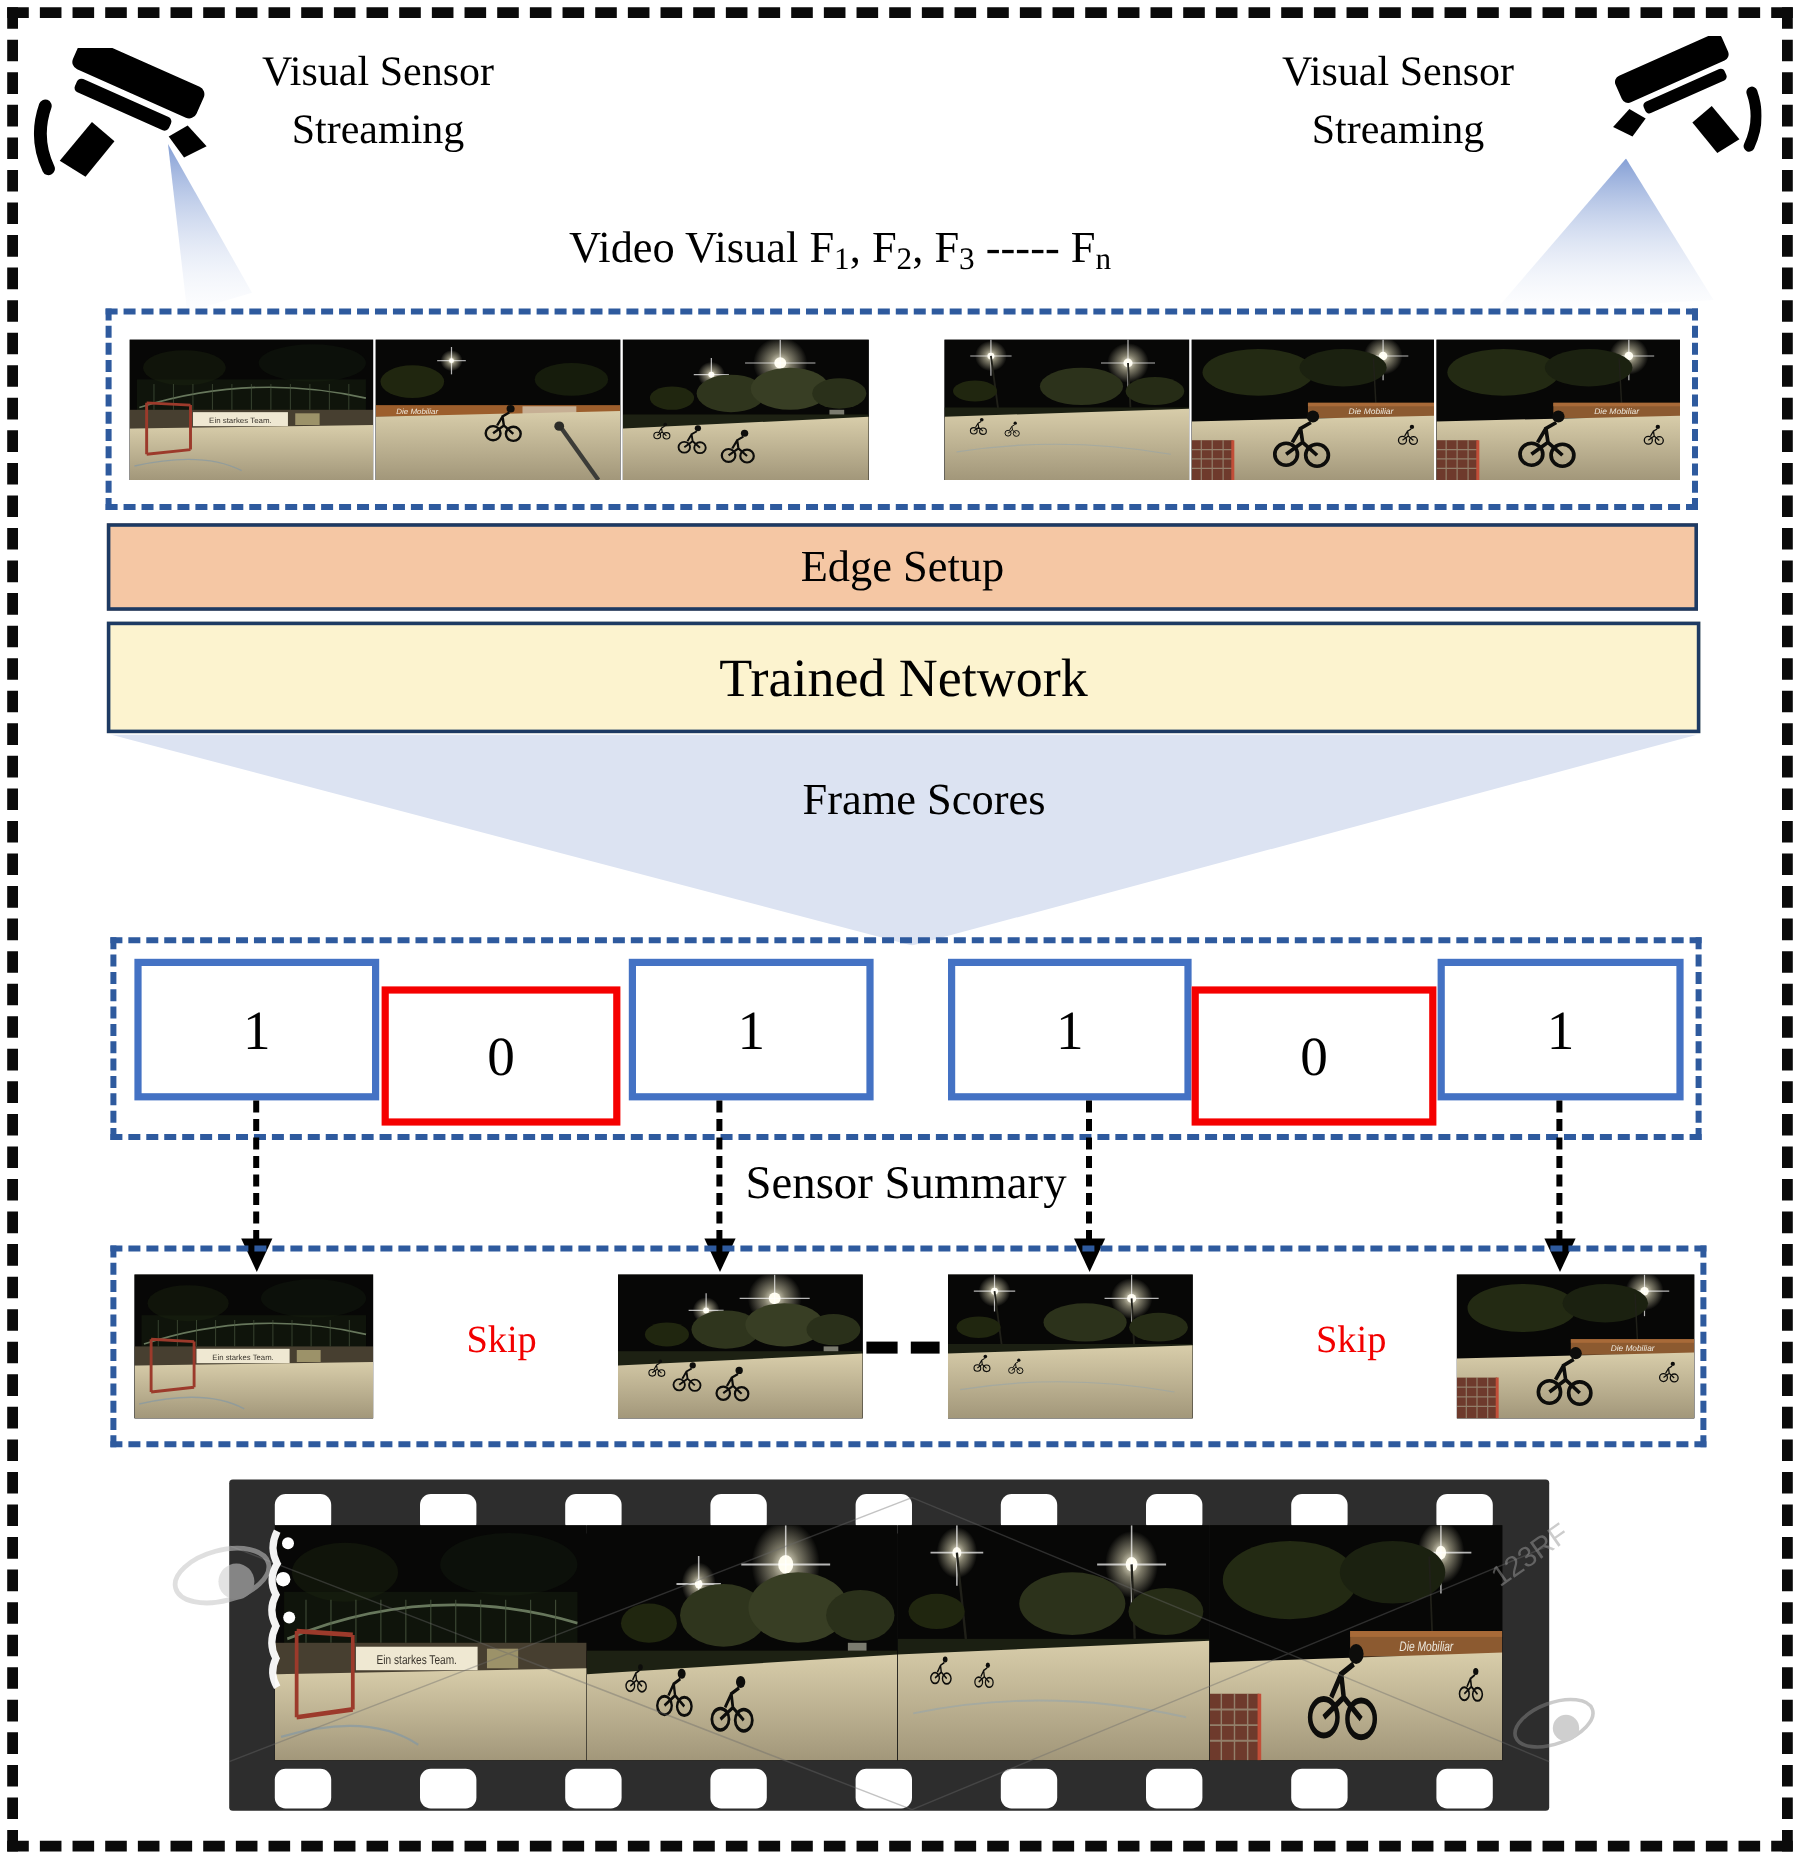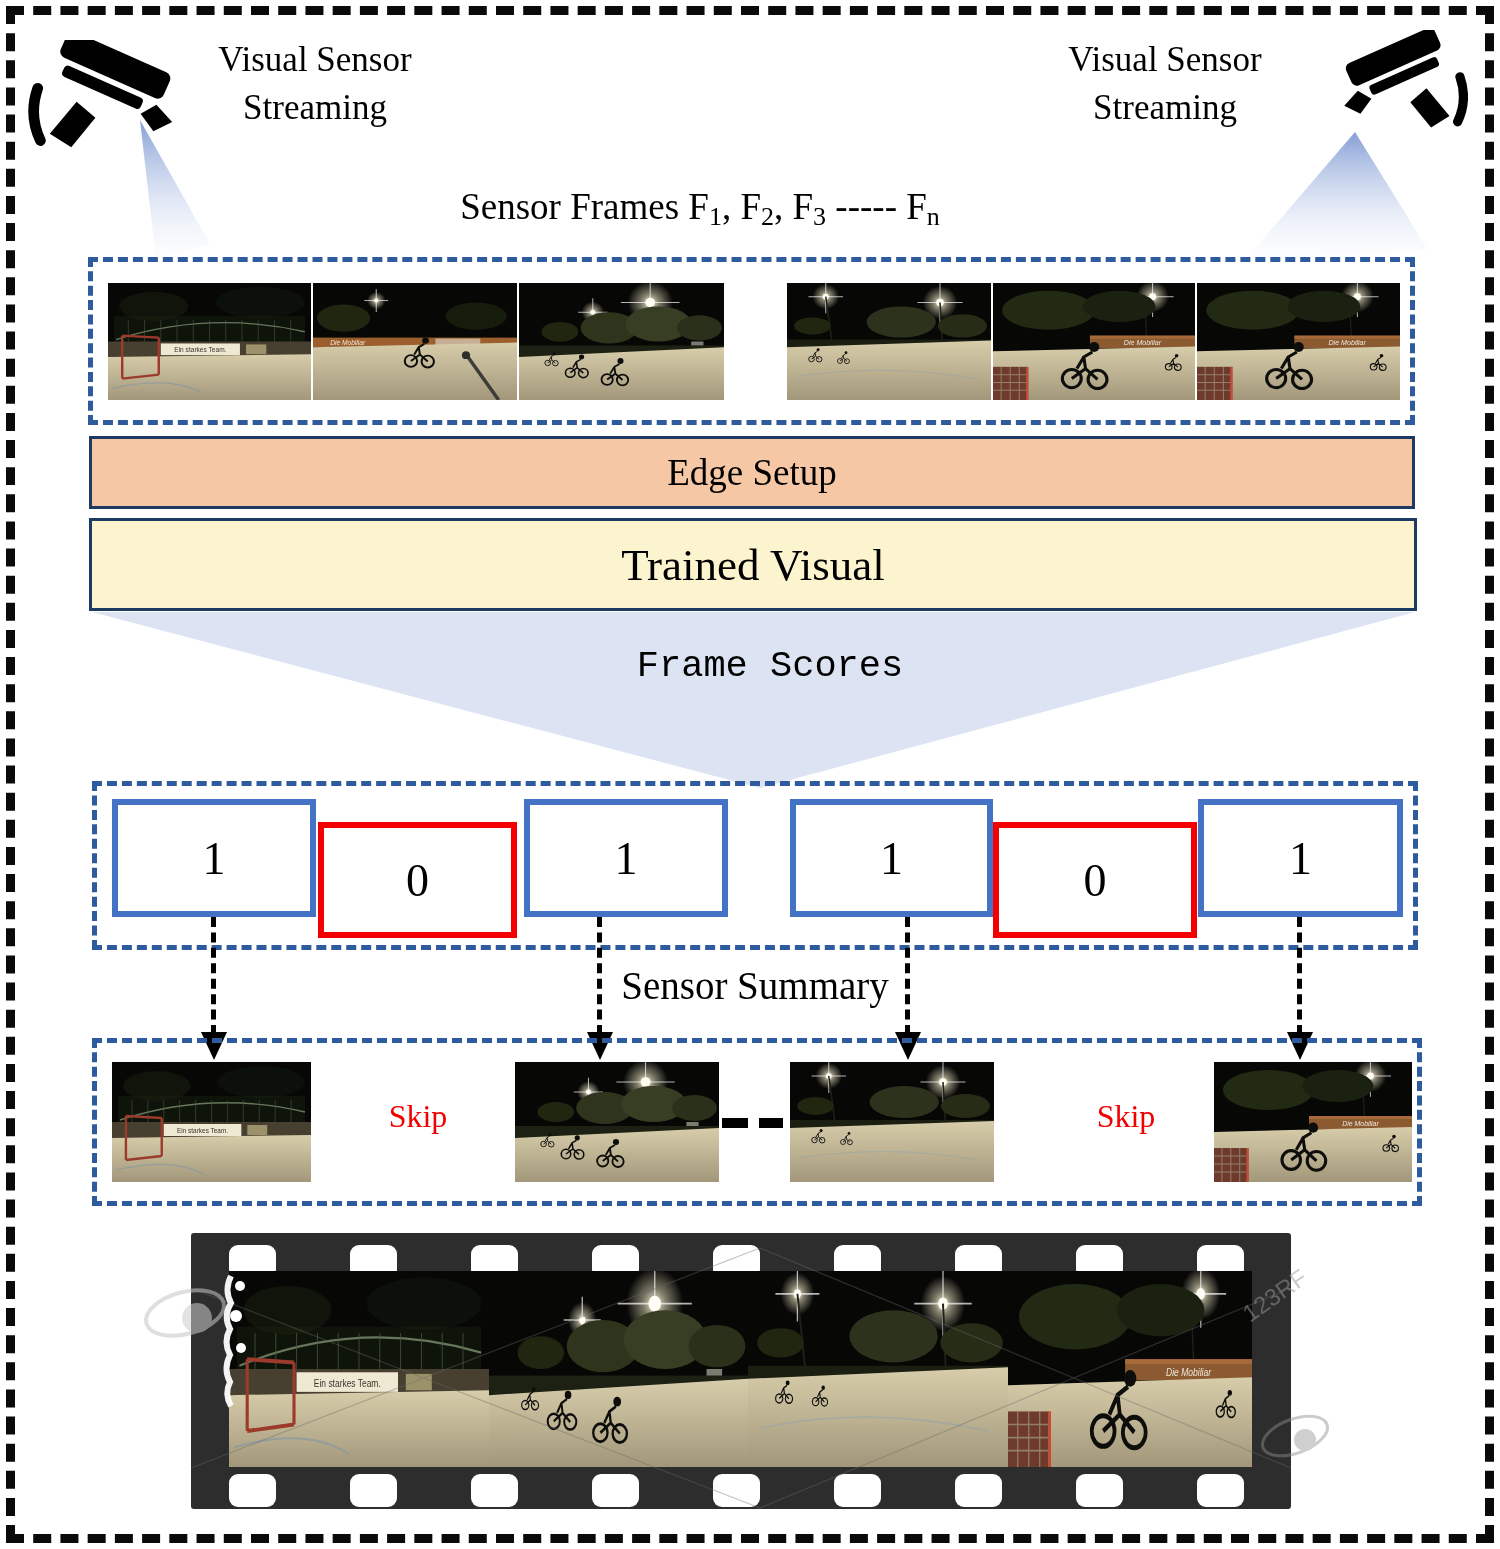--- a/index.html
+++ b/index.html
@@ -10,21 +10,21 @@
   .camlabel{font-size:35px;line-height:48px;text-align:center;}
   .title{font-size:37px;text-align:center;white-space:nowrap;}
   .sub{font-size:26px;vertical-align:-6px;}
   .dashedblue{border:5px dashed #2e5a9e;}
   .thumb{position:absolute;overflow:hidden;background:#070706;}
   .thumb svg{display:block;width:100%;height:100%;}
   .bar{position:absolute;display:flex;align-items:center;justify-content:center;border:3px solid #1d3a63;}
   .edgebar{background:#f5c7a4;font-size:37px;}
   .trainbar{background:#fcf3cf;font-size:45px;}
   .funnel-text{position:absolute;text-align:center;}
-  .funnel-text .l1{font-size:37px;font-family:Liberation Mono, monospace;}
+  .funnel-text .l1{font-size:37px;}
   .funnel-text .l2{font-size:38px;margin-top:13px;}
   .scorebox{position:absolute;background:#fff;display:flex;align-items:center;justify-content:center;font-size:46px;}
   .keep{border:6px solid #4472c4;}
   .skipbox{border:6px solid #f50000;}
   .dashline{position:absolute;width:0;border-left:5px dashed #000;}
   .ahead{position:absolute;width:0;height:0;border-left:13px solid transparent;border-right:13px solid transparent;border-top:28px solid #000;}
   .vslabel{position:absolute;font-size:39px;text-align:center;}
   .skiptext{position:absolute;color:#f20000;font-size:32px;text-align:center;}
   .sep{position:absolute;background:#000;height:10px;}
   .film{position:absolute;left:191px;top:1233px;width:1100px;height:276px;background:#2d2d2d;border-radius:3px;}
@@ -89,21 +89,21 @@
   <div class="abs camlabel" style="left:180px;top:36px;width:270px;">
     <div>Visual Sensor</div>
     <div>Streaming</div>
   </div>
   <div class="abs camlabel" style="left:1030px;top:36px;width:270px;">
     <div>Visual Sensor</div>
     <div>Streaming</div>
   </div>
 
   <div class="abs title" style="left:370px;top:185px;width:660px;">
-    <span>Sensor Frames F</span><span class="sub">1</span><span>, F</span><span class="sub">2</span><span>, F</span><span class="sub">3</span><span> ----- F</span><span class="sub">n</span>
+    <span>Video Visual F</span><span class="sub">1</span><span>, F</span><span class="sub">2</span><span>, F</span><span class="sub">3</span><span> ----- F</span><span class="sub">n</span>
   </div>
 
   <div class="abs dashedblue" style="left:88px;top:257px;width:1317px;height:158px;"></div>
   <div class="thumb" style="left:108px;top:283px;width:203px;height:117px;">
       <svg viewBox="0 0 200 120" preserveAspectRatio="none">
         <defs>
           <radialGradient id="gl0">
             <stop offset="0" stop-color="#fffce8" stop-opacity=".95"></stop>
             <stop offset=".4" stop-color="#f4eecb" stop-opacity=".5"></stop>
             <stop offset="1" stop-color="#f4eecb" stop-opacity="0"></stop>
@@ -347,21 +347,21 @@
           <path d="M0 0 L8 -6 L15 .5 M8 -6 L7 -13 L12 -16 M7 -13 L3 -6"></path>
           <circle cx="13" cy="-19" r="3" fill="#0d0d0b" stroke="none"></circle>
         </g>
       </svg>
     </div>
 
   <div class="bar edgebar" style="left:89px;top:436px;width:1320px;height:67px;">
     <span>Edge Setup</span>
   </div>
   <div class="bar trainbar" style="left:89px;top:518px;width:1322px;height:87px;">
-    <span>Trained Visual</span>
+    <span>Trained Network</span>
   </div>
 
   <div class="abs" style="left:92px;top:612px;">
     <svg width="1323" height="176">
         <polygon points="0,0 1323,0 668,176" fill="#dce3f2"></polygon>
       </svg>
   </div>
   <div class="funnel-text" style="left:545px;top:645px;width:450px;">
     <div class="l1">Frame Scores</div>
   </div>

